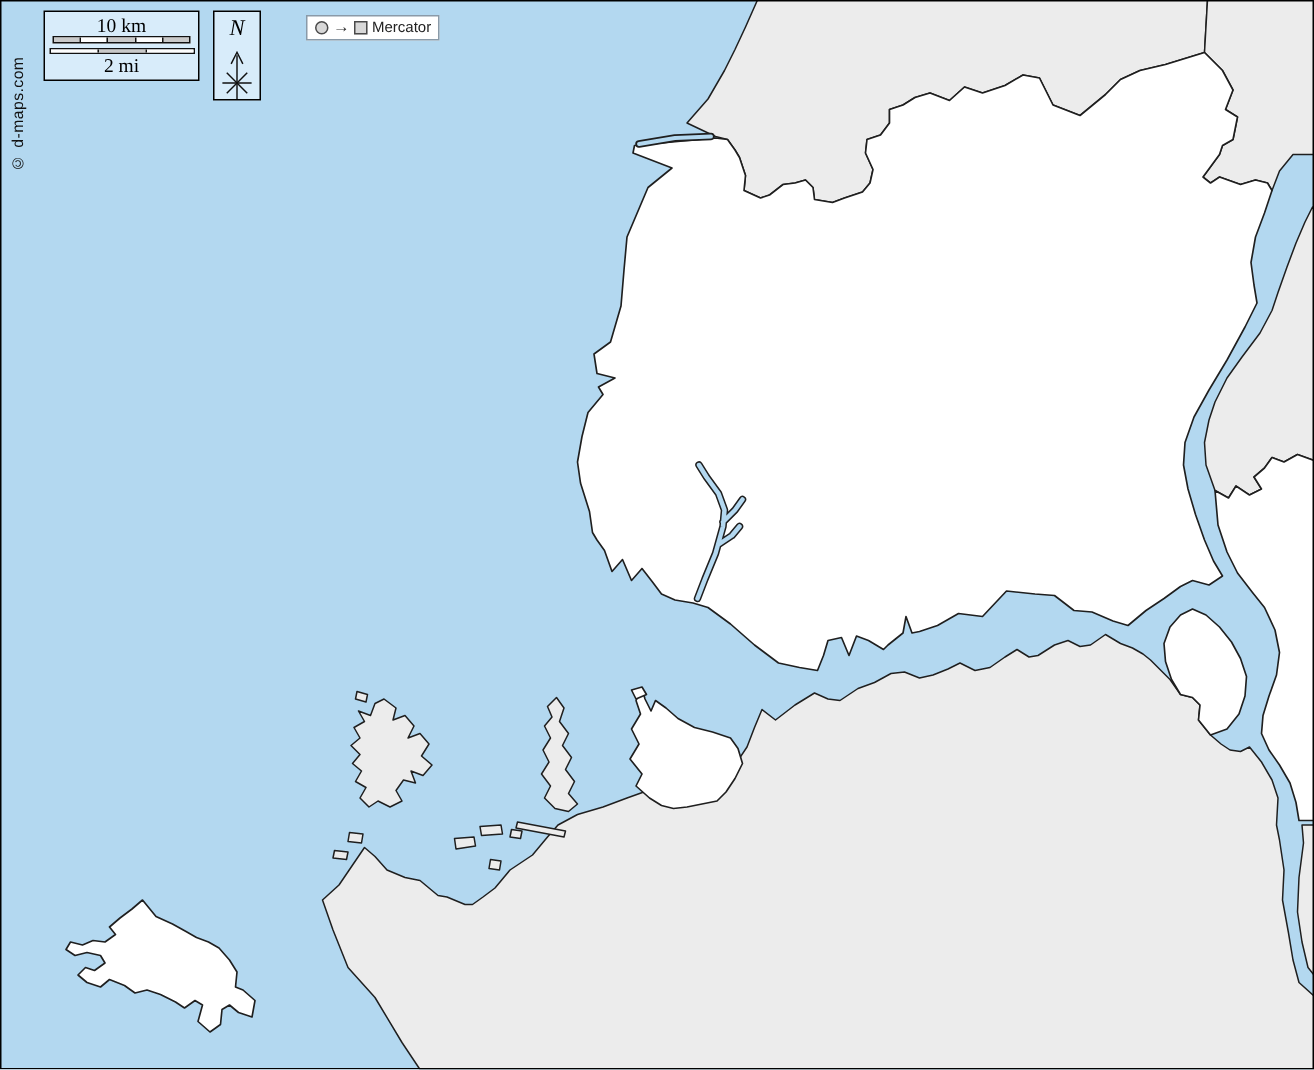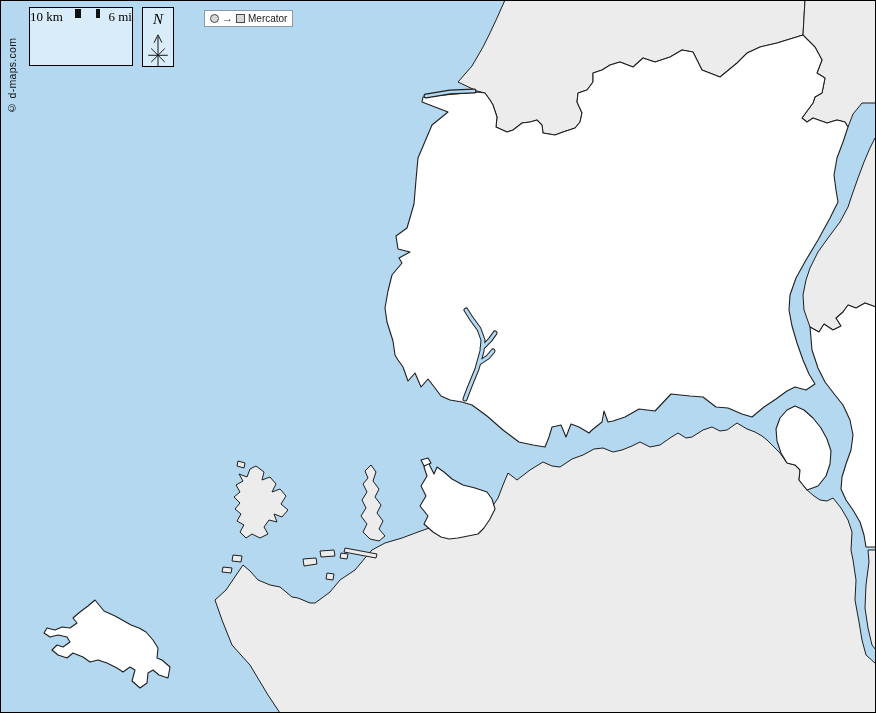--- a/index.html
+++ b/index.html
@@ -24,23 +24,23 @@
   .frame{fill:none;stroke:#000;stroke-width:1;}
 
   
   .copyright{
     position:absolute;left:4px;top:6px;height:108px;width:16px;
     writing-mode:vertical-rl;transform:rotate(180deg);
     font-size:10.5px;color:#111;letter-spacing:.3px;line-height:16px;
     text-align:left;user-select:none;
   }
   .scale-box{
-    position:absolute;left:29px;top:7px;width:104px;height:59px;
+    position:absolute;left:29px;top:7px;width:104px;height:47px;
     background:var(--panel-fill);border:1px solid #000;box-sizing:border-box;
-    display:flex;flex-direction:row;justify-content:space-between;
+    display:flex;flex-direction:column;justify-content:space-between;
     padding:1px 0 2px 0;
   }
   .scale-label{
     font-family:"Liberation Serif",serif;font-size:13px;color:#000;
     text-align:center;line-height:15px;
   }
   .scale-bar{height:7px;border:1px solid #111;display:flex;box-sizing:content-box;background:#fff;}
   .scale-bar.km{margin:0 5px 3px 5px;}
   .scale-bar.mi{margin:0 2px 0 3px;}
   .scale-seg{flex:1 1 auto;}
@@ -125,21 +125,21 @@
       <div class="scale-seg seg-w"></div>
       <div class="scale-seg seg-g"></div>
       <div class="scale-seg seg-w"></div>
       <div class="scale-seg seg-g"></div>
     </div>
     <div class="scale-bar mi">
       <div class="scale-seg seg-w"></div>
       <div class="scale-seg seg-g"></div>
       <div class="scale-seg seg-w"></div>
     </div>
-    <div class="scale-label">6 mi</div>
+    <div class="scale-label">2 mi</div>
   </div>
 
   <div class="compass-box">
     <div class="compass-n">N</div>
     <svg width="26" height="38" viewBox="0 0 26 38">
       <g stroke="#111" stroke-width="1" fill="none">
         <line x1="13" y1="38" x2="13" y2="8"></line>
         <polyline points="9,14 13,6 17,14"></polyline>
         <line x1="3" y1="27" x2="23" y2="27"></line>
         <line x1="6" y1="20" x2="20" y2="34"></line>

